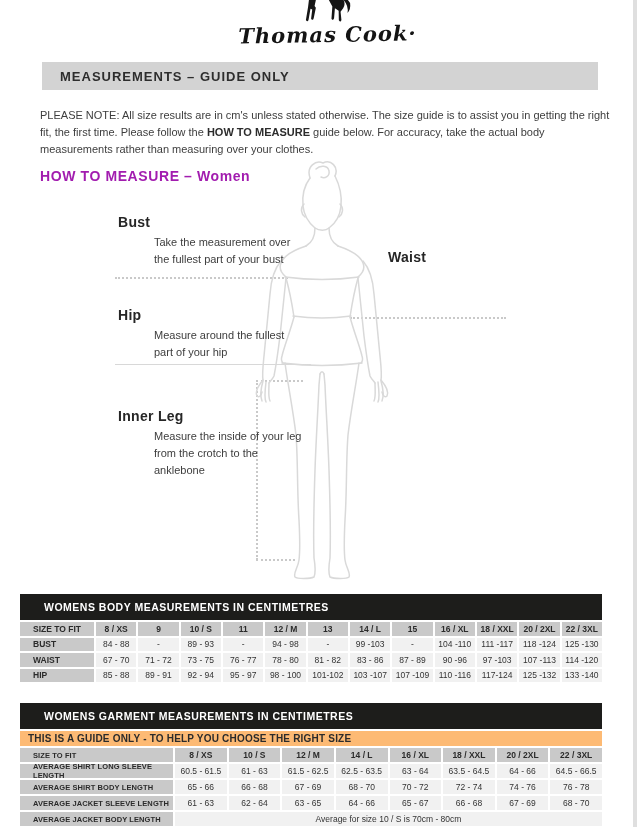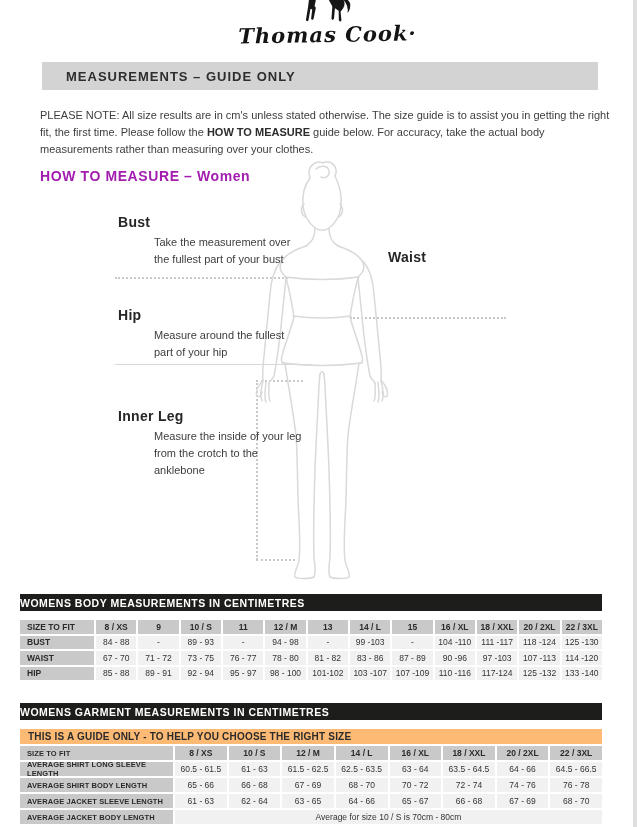--- a/index.html
+++ b/index.html
@@ -7,21 +7,21 @@
   .page { position:relative; width:637px; height:827px; background:#ffffff; overflow:hidden; }
   .edge-strip { position:absolute; right:0; top:0; width:4px; height:827px; background:#dfdfdf; }
 
   
   .logo { position:absolute; top:0; left:0; width:612px; text-align:center;padding-left:43px; }
   .logo svg { display:block; margin:0 auto; }
   .brand-script { font-family:"DejaVu Serif", serif; font-style:italic; font-weight:bold; font-size:21px; color:#141414; letter-spacing:1px; transform:rotate(-1deg); margin-top:-4px; }
 
   
   .title-bar { position:absolute; top:62px; left:42px; width:556px; height:28px; background:#d3d3d3;
-    display:flex; align-items:center; padding-left:24px; }
+    display:flex; align-items:center; padding-left:18px; }
   .title-bar span { font-size:13px; font-weight:bold; letter-spacing:1px; color:#2d2d2d; }
 
   
   .note { position:absolute; top:107px; left:40px; width:570px; font-size:11px; line-height:17px; color:#3d3d3d; }
   .note b { color:#2c2c2c;margin-top:32px; }
 
   
   .htm { position:absolute; top:160px; left:0; width:637px; height:434px; }
   .htm h2 { position:absolute; top:8px; left:40px; font-size:14px; letter-spacing:.6px; color:#a21caf; }
   .figure-svg { position:absolute; left:198px; top:0; }
@@ -39,33 +39,33 @@
   .line-waist { left:350px; top:157px; width:156px; }
   .line-hip { left:115px; top:204px; width:196px; }
   .line-il-v { left:256px; top:220px; height:180px; }
   .line-il-t { left:256px; top:220px; width:47px; }
   .line-il-b { left:256px; top:399px; width:39px; }
 
   
   .tblock { position:absolute; left:20px; width:582px; }
   .tblock-1 { top:594px; }
   .tblock-2 { top:703px; }
-  .tbar { height:17px; background:#1d1d1b; color:#ffffff; font-size:10.5px; font-weight:bold;
-    letter-spacing:.5px; display:flex; align-items:center; padding-left:0; margin-bottom:9px; }
+  .tbar { height:26px; background:#1d1d1b; color:#ffffff; font-size:10.5px; font-weight:bold;
+    letter-spacing:.5px; display:flex; align-items:center; padding-left:24px; margin-bottom:2px; }
   .tsub { height:15px; background:#fdba74; color:#2b2b2b; font-size:10px; font-weight:bold;
     letter-spacing:.2px; display:flex; align-items:center; padding-left:8px; margin-bottom:2px; }
   .grid { display:grid; gap:2px; background:#ffffff; }
   .grid-1 { grid-template-columns:74px repeat(12, 1fr); }
   .grid-2 { grid-template-columns:153px repeat(8, 1fr); }
   .grid div { height:13.5px; display:flex; align-items:center; justify-content:center;
     font-size:8.5px; color:#333333; background:#f1f1f1; }
   .grid-2 div { height:14px; }
   .grid .hcell { background:#c9c9c9; font-weight:bold; color:#2b2b2b; }
   .grid .lcell { background:#c9c9c9; font-weight:bold; color:#2b2b2b;
-    justify-content:flex-start; padding-left:7px; text-align:left; }
+    justify-content:flex-start; padding-left:13px; text-align:left; }
   .grid-2 .lcell { font-size:7.5px; letter-spacing:.1px; }
   .grid .span { grid-column:2 / -1; }
 </style>
 </head>
 <body>
 
 <div class="page">
   <div class="edge-strip"></div>
 
   <div class="logo">

